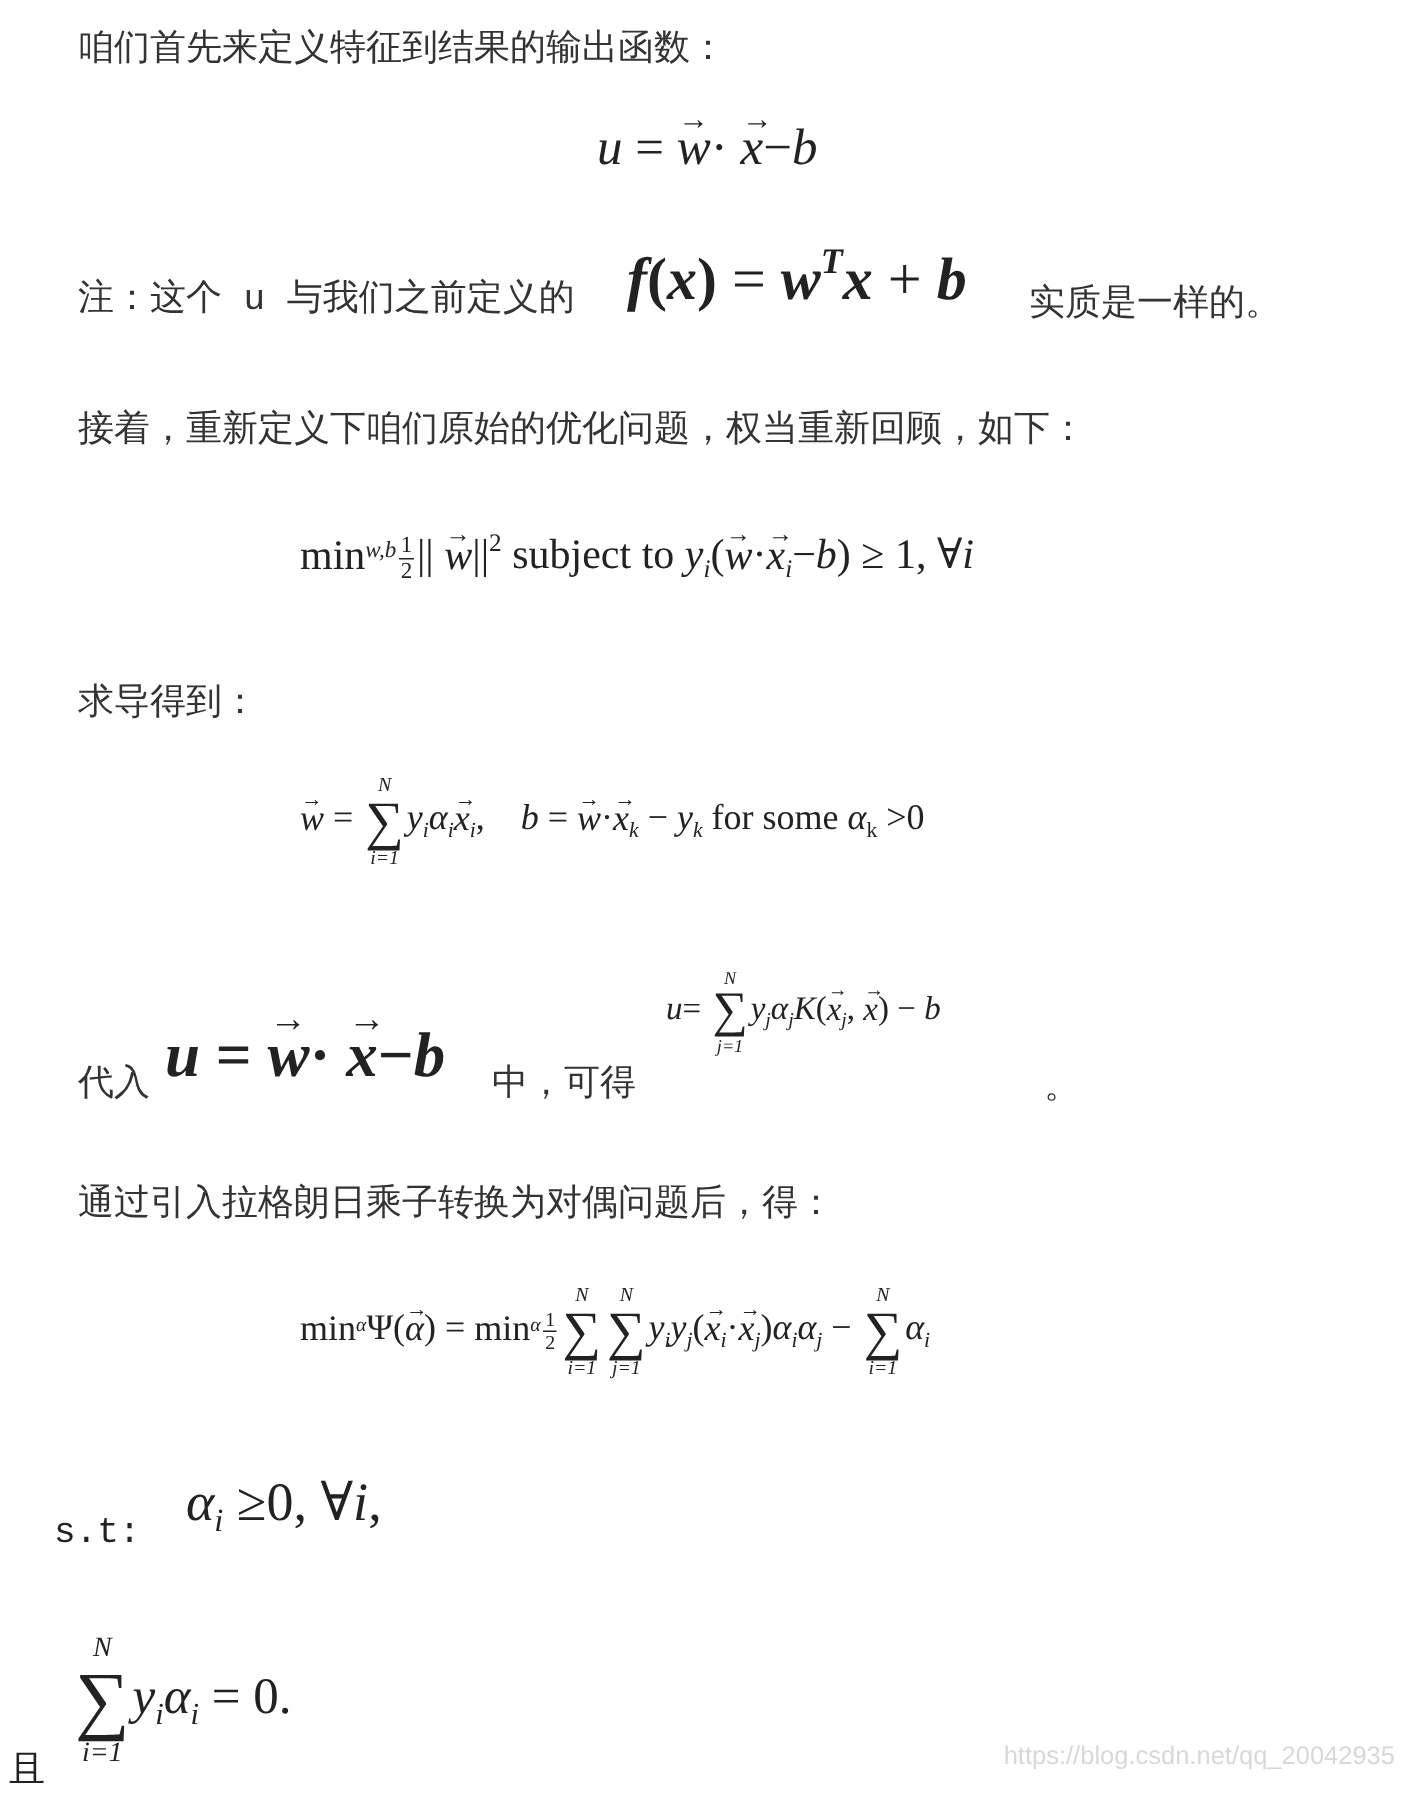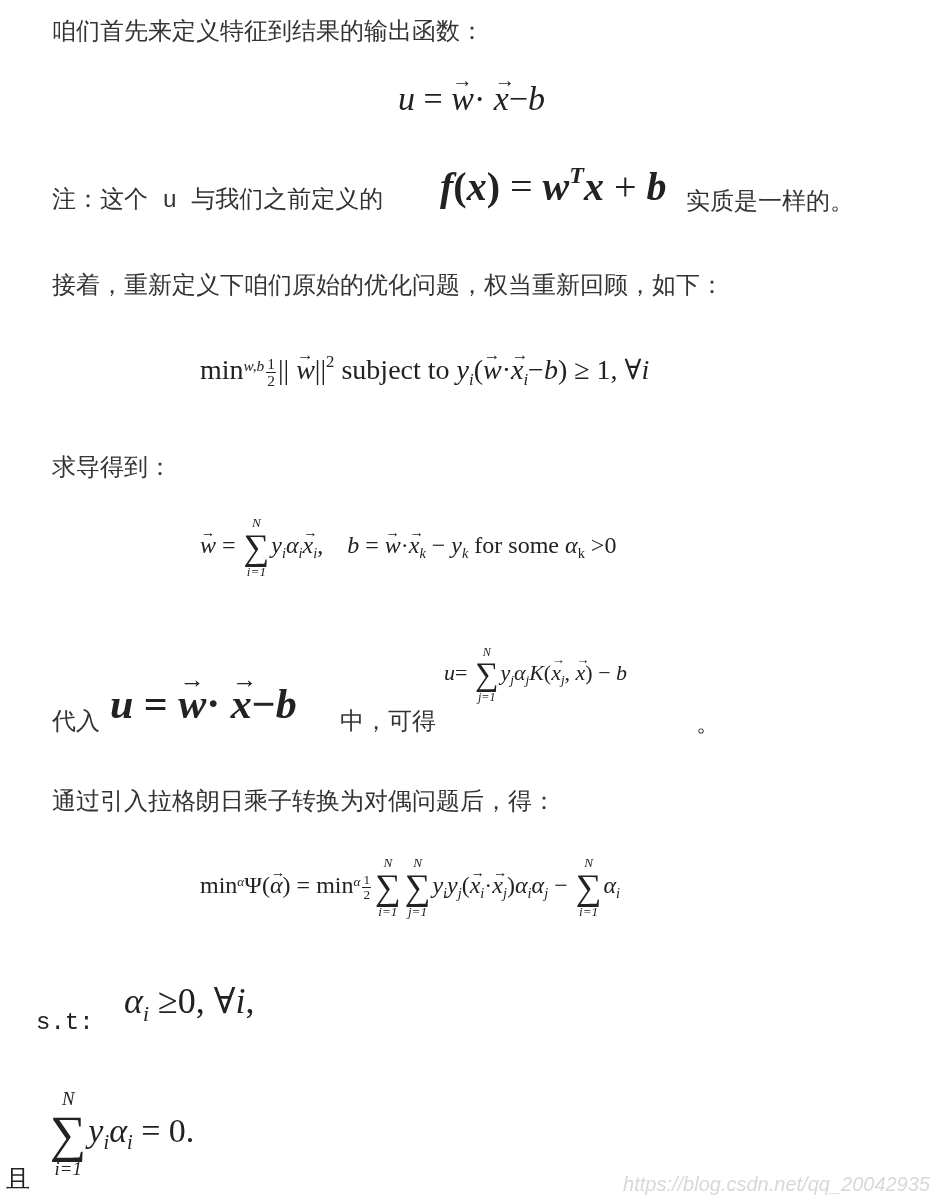--- a/index.html
+++ b/index.html
@@ -15,35 +15,35 @@
   .vec::before { content: "\2192"; position: absolute; top: -0.55em; left: 0.05em; font-size: 0.6em; font-style: normal; }
   .sub { font-size: 0.6em; vertical-align: -0.35em; font-style: italic; }
   .sup { font-size: 0.6em; vertical-align: 0.7em; }
   .bigop { display: inline-flex; flex-direction: column; align-items: center; vertical-align: middle; line-height: 1; margin: 0 2px; }
   .bigop .lim { font-size: 0.55em; font-style: italic; }
   .bigop .sym { font-size: 1.5em; line-height: 1; }
   .minop { display: inline-flex; flex-direction: row; align-items: flex-start; vertical-align: baseline; line-height: 1; }
   .minop .lim { font-size: 0.55em; font-style: italic; margin-top: 2px; font-family: Liberation Serif, serif; }
   .frac { display: inline-flex; flex-direction: column; align-items: center; vertical-align: middle; font-size: 0.55em; line-height: 1.05; margin: 0 2px; }
   .frac .num { border-bottom: 1px solid #222; padding: 0 1px; }
-  .watermark { position: absolute; right: 8px; bottom: 6px; font-size: 20px; color: #d8d8d8; font-family: "Liberation Sans", sans-serif; font-style: italic; }
+  .watermark { position: absolute; right: 8px; bottom: 21px; font-size: 17px; color: #d8d8d8; font-family: "Liberation Sans", sans-serif; }
 </style>
 </head>
 <body>
 
 <div class="cn" style="left:52px; top:16px;">咱们首先来定义特征到结果的输出函数：</div>
 
 <div class="math it" style="left:398px; top:80px; font-size:34px;">
   <span>u</span> <span style="font-style:normal">=</span>
   <span class="vec">w</span><span style="font-style:normal">·</span>
   <span class="vec">x</span><span style="font-style:normal">−</span><span>b</span>
 </div>
 
 <div class="cn" style="left:52px; top:186px;font-family:Liberation Mono, monospace;">注：这个 u 与我们之前定义的</div>
-<div class="math it" style="left:418px; top:162px; font-size:40px; font-weight:bold;margin-left:22px;">
+<div class="math it" style="left:418px; top:162px; font-size:40px; font-weight:bold;">
   <span>f</span><span style="font-style:normal">(</span><span>x</span><span style="font-style:normal">)</span>
   <span style="font-style:normal;font-weight:normal">=</span>
   <span>w</span><span class="sup">T</span><span>x</span>
   <span style="font-style:normal;font-weight:normal">+</span> <span>b</span>
 </div>
 <div class="cn" style="left:686px; top:186px;">实质是一样的。</div>
 
 <div class="cn" style="left:52px; top:270px;">接着，重新定义下咱们原始的优化问题，权当重新回顾，如下：</div>
 
 <div class="math" style="left:200px; top:352px; font-size:28px;">
@@ -71,21 +71,21 @@
   <span class="it">b</span> <span>=</span> <span class="vec it">w</span><span>·</span><span class="vec it">x</span><span class="sub">k</span> <span>−</span> <span class="it">y</span><span class="sub">k</span>
   <span>for some</span> <span class="it">α</span><span class="sub" style="font-style:normal">k</span> <span>&gt;</span><span>0</span>
 </div>
 
 <div class="cn" style="left:52px; top:706px;">代入</div>
 <div class="math it" style="left:110px; top:680px; font-size:42px; font-weight:bold;">
   <span>u</span> <span style="font-style:normal">=</span>
   <span class="vec">w</span><span style="font-style:normal">·</span>
   <span class="vec">x</span><span style="font-style:normal">−</span><span>b</span>
 </div>
-<div class="cn" style="left:340px; top:706px;">中，可得</div>
+<div class="cn" style="left:328px; top:706px;">中，可得</div>
 <div class="math" style="left:444px; top:646px; font-size:22px;">
   <span class="it">u</span><span>=</span>
   <span class="bigop">
       <span class="lim">N</span>
       <span class="sym">∑</span>
       <span class="lim">j=1</span>
     </span><span class="it">y</span><span class="sub">j</span><span class="it">α</span><span class="sub">j</span><span class="it">K</span>(<span class="vec it">x</span><span class="sub">j</span>, <span class="vec it">x</span>) <span>−</span> <span class="it">b</span>
 </div>
 <div class="cn" style="left:696px; top:708px;">。</div>
 

